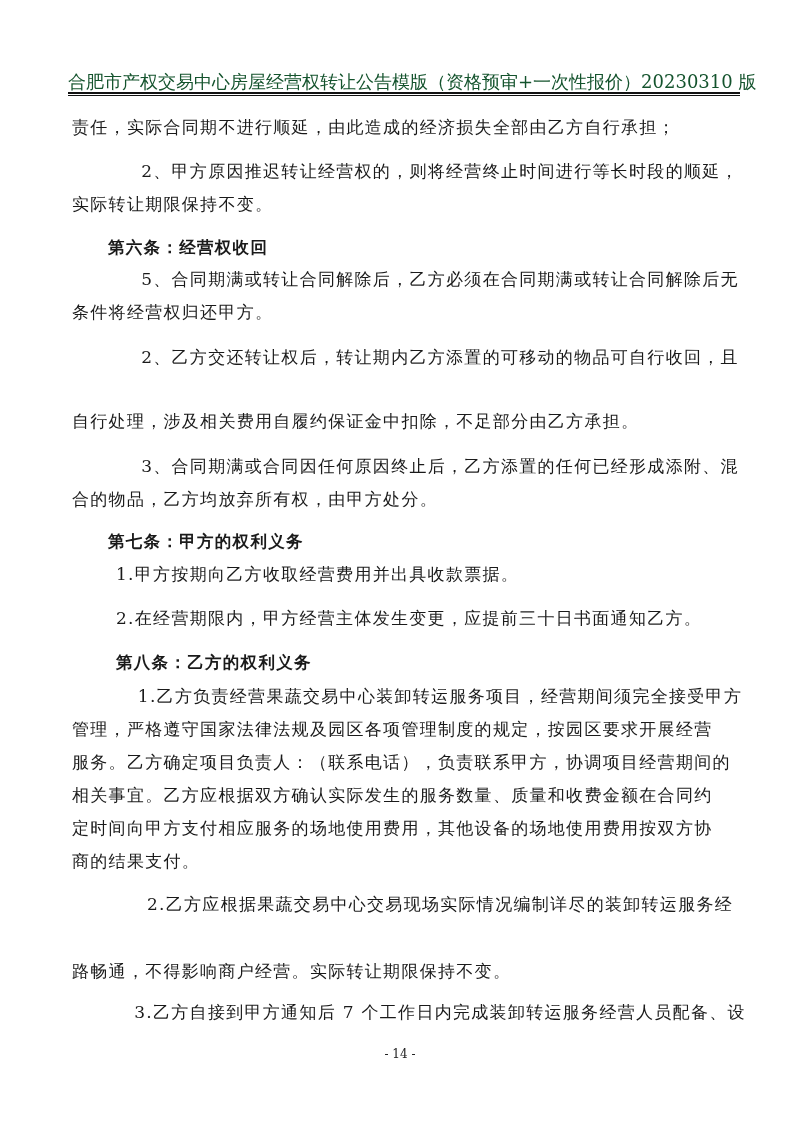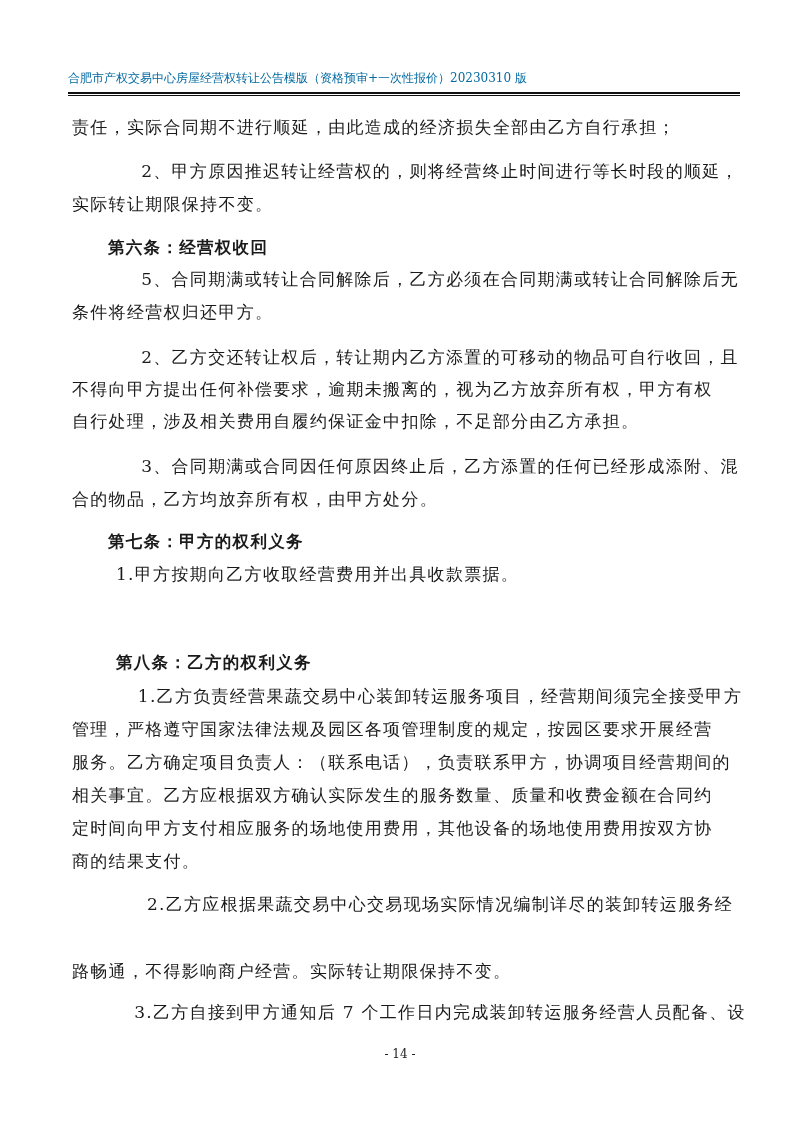--- a/index.html
+++ b/index.html
@@ -19,22 +19,22 @@
       position: absolute;
       left: 0; top: 0;
       width: 800px; height: 1131px;
       background: #fff;
     }
     .header {
       position: absolute;
       left: 68px;
       top: 70px;
       width: 672px;
-      font-size: 12px;
-      color: #0369a1;
+      font-size: 18px;
+      color: #14532d;
       font-family: "DejaVu Serif", "Liberation Serif", serif;
       white-space: nowrap;
       letter-spacing: 0px;
     }
     .header-rule {
       position: absolute;
       left: 68px;
       top: 92px;
       width: 672px;
       height: 0;
@@ -84,28 +84,28 @@
 
   <div class="line" style="top:116px">责任，实际合同期不进行顺延，由此造成的经济损失全部由乙方自行承担；</div>
   <div class="line indent" style="top:160px">2、甲方原因推迟转让经营权的，则将经营终止时间进行等长时段的顺延，</div>
   <div class="line" style="top:193px">实际转让期限保持不变。</div>
 
   <div class="line heading" style="top:237px">第六条：经营权收回</div>
   <div class="line indent" style="top:268px">5、合同期满或转让合同解除后，乙方必须在合同期满或转让合同解除后无</div>
   <div class="line" style="top:301px">条件将经营权归还甲方。</div>
 
   <div class="line indent" style="top:346px">2、乙方交还转让权后，转让期内乙方添置的可移动的物品可自行收回，且</div>
-  <div class="line" style="top:378px">不得向甲方提出任何补偿要求，逾期未搬离的，视为乙方放弃所有权，甲方有权</div>
   <div class="line" style="top:410px">自行处理，涉及相关费用自履约保证金中扣除，不足部分由乙方承担。</div>
 
   <div class="line indent" style="top:455px">3、合同期满或合同因任何原因终止后，乙方添置的任何已经形成添附、混</div>
   <div class="line" style="top:488px">合的物品，乙方均放弃所有权，由甲方处分。</div>
 
   <div class="line heading" style="top:531px">第七条：甲方的权利义务</div>
   <div class="line" style="top:563px; left:116px">1.甲方按期向乙方收取经营费用并出具收款票据。</div>
+  <div class="line" style="top:607px; left:116px">2.在经营期限内，甲方经营主体发生变更，应提前三十日书面通知乙方。</div>
 
   <div class="line heading" style="top:652px; left:116px">第八条：乙方的权利义务</div>
   <div class="line indent" style="top:685px">1.乙方负责经营果蔬交易中心装卸转运服务项目，经营期间须完全接受甲方</div>
   <div class="line" style="top:718px">管理，严格遵守国家法律法规及园区各项管理制度的规定，按园区要求开展经营</div>
   <div class="line" style="top:751px">服务。乙方确定项目负责人：（联系电话），负责联系甲方，协调项目经营期间的</div>
   <div class="line" style="top:784px">相关事宜。乙方应根据双方确认实际发生的服务数量、质量和收费金额在合同约</div>
   <div class="line" style="top:817px">定时间向甲方支付相应服务的场地使用费用，其他设备的场地使用费用按双方协</div>
   <div class="line" style="top:850px">商的结果支付。</div>
 
   <div class="line indent" style="top:893px">2.乙方应根据果蔬交易中心交易现场实际情况编制详尽的装卸转运服务经</div>

